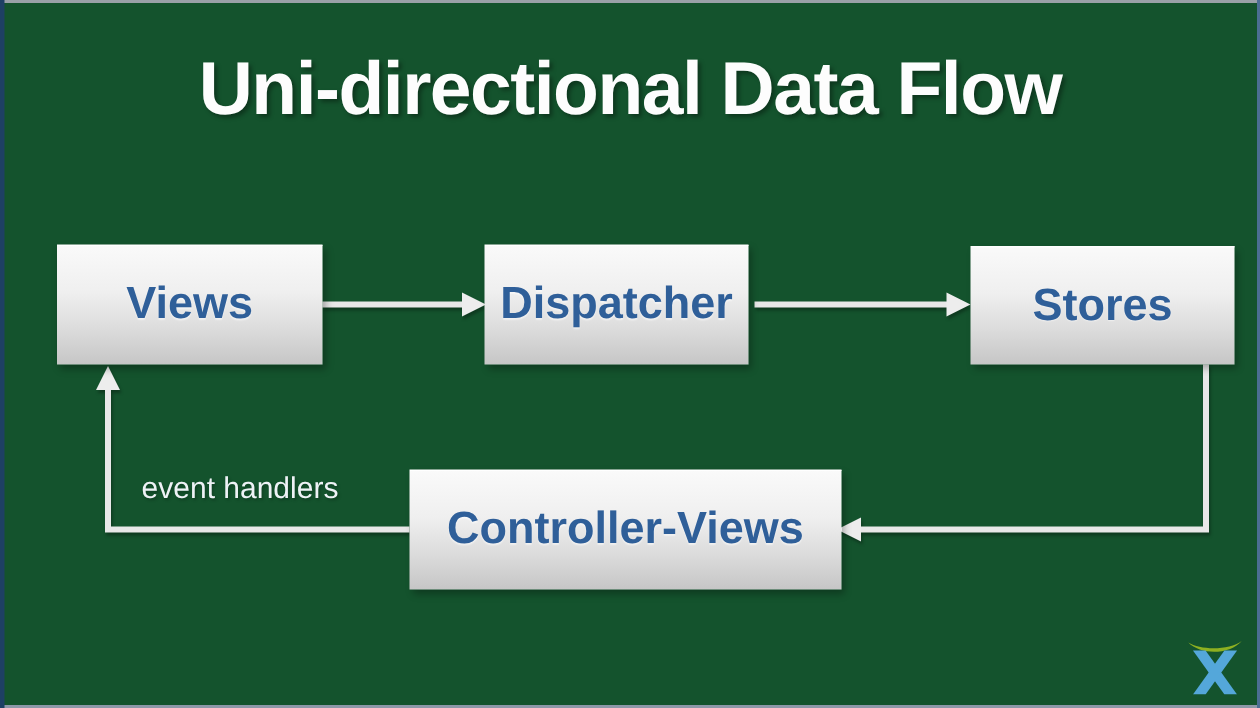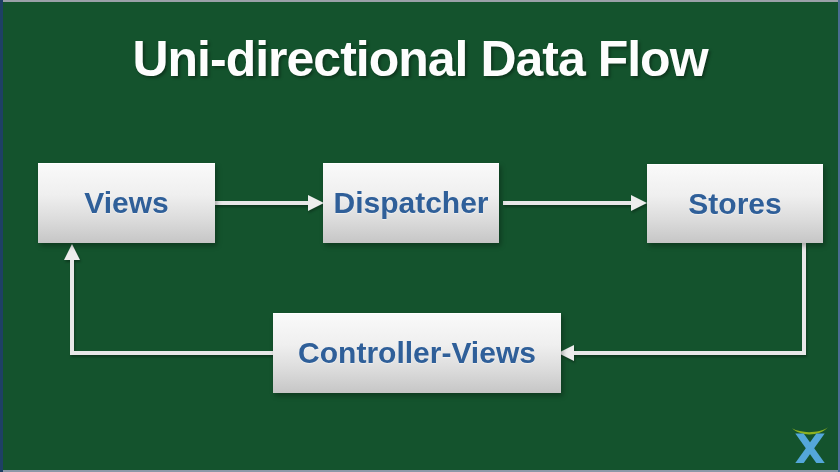--- a/index.html
+++ b/index.html
@@ -99,20 +99,21 @@
   <div class="node node-dispatcher">
     <span>Dispatcher</span>
   </div>
   <div class="node node-stores">
     <span>Stores</span>
   </div>
   <div class="node node-controller-views">
     <span>Controller-Views</span>
   </div>
 
+  <div class="edge-label label-event-handlers">event handlers</div>
 
   <svg class="logo" viewBox="0 0 36 40">
     <path d="M1,7 C9,15 27,15 35,6 C27,12 9,12 1,7 Z" fill="#8eb021"></path>
     <path d="M4,12 L12,12 L32,40 L24,40 Z" fill="#54a7da"></path>
     <path d="M32,12 L24,12 L4,40 L12,40 Z" fill="#54a7da"></path>
   </svg>
 
 </div>
 
 </body></html>

